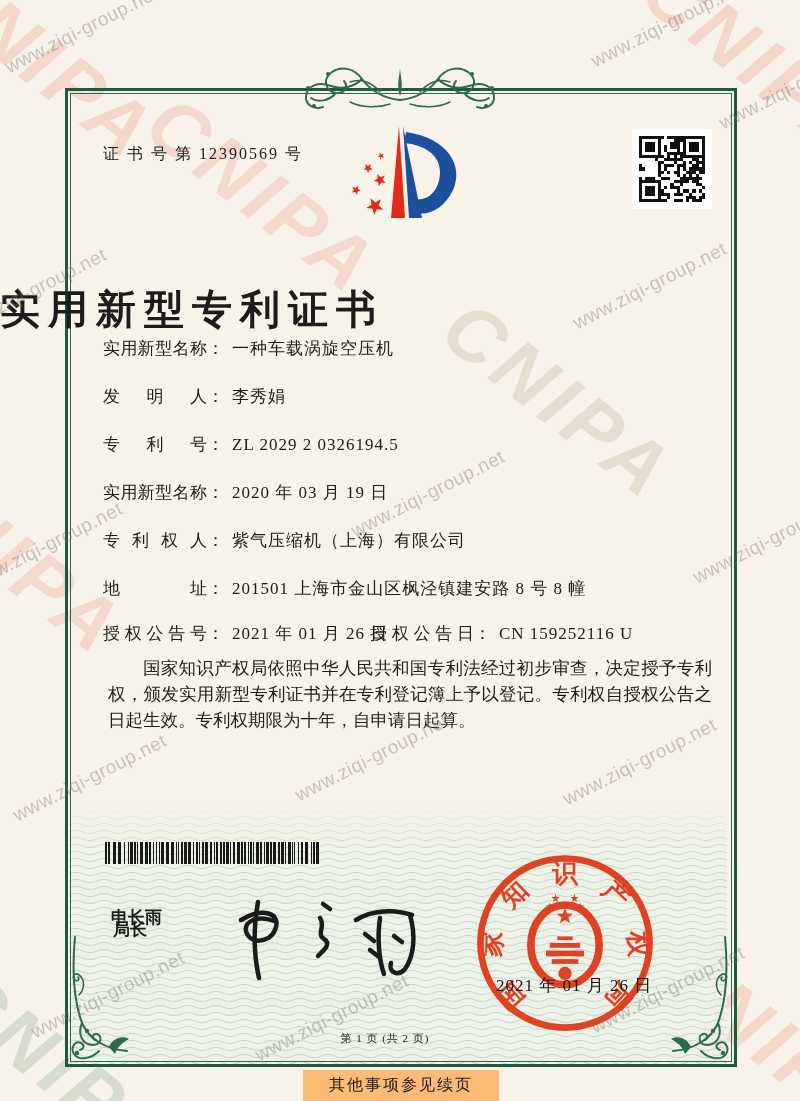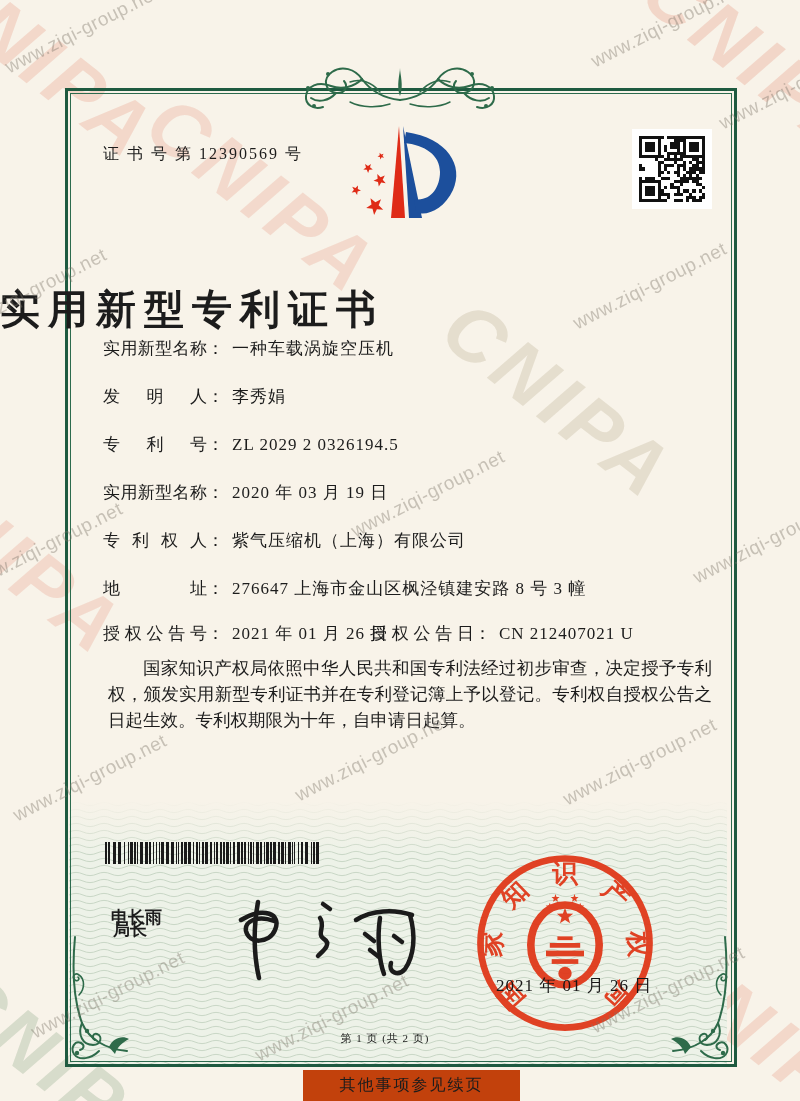--- a/index.html
+++ b/index.html
@@ -45,22 +45,22 @@
   
   .barcode{position:absolute; left:105px; top:842px; z-index:10;}
   .signer-title{position:absolute; left:113px; top:918px; font-size:17px; font-weight:bold; z-index:10;}
   .signer-name{position:absolute; left:111px; top:906px; font-size:17px; font-weight:bold; z-index:10;}
   .signature{position:absolute; left:222px; top:888px; z-index:10;}
   .seal{position:absolute; left:470px; top:848px; z-index:11; opacity:.93;}
   .seal-date{position:absolute; left:496px; top:974px; font-size:17px; letter-spacing:1px;
              color:#161616; z-index:12; white-space:nowrap;}
   .page-ind{position:absolute; left:0; top:1031px; width:770px; text-align:center;
             font-size:11px; z-index:10; letter-spacing:1px;}
-  .bottom-note{position:absolute; left:303px; top:1070px; width:217px; height:31px;
-               background:#c2410c; z-index:10; display:flex; align-items:center; justify-content:center;
+  .bottom-note{position:absolute; left:303px; top:1070px; width:196px; height:31px;
+               background:#fdba74; z-index:10; display:flex; align-items:center; justify-content:center;
                font-size:16px; letter-spacing:2px;}
   .ornament-top{position:absolute; left:250px; top:58px; z-index:4;}
   .corner{position:absolute; z-index:4;}
   .corner.bl{left:69px; top:935px;}
   .corner.br{right:69px; top:935px; transform:scaleX(-1);}
 </style>
 </head>
 <body>
 
 <div class="page">
@@ -334,26 +334,26 @@
   <div class="frow" style="top:433px">
     <span class="flabel">专利号</span><span class="fcolon">：</span><span class="fvalue">ZL 2029 2 0326194.5</span>
   </div>
   <div class="frow" style="top:481px">
     <span class="flabel">实用新型名称</span><span class="fcolon">：</span><span class="fvalue">2020 年 03 月 19 日</span>
   </div>
   <div class="frow" style="top:529px">
     <span class="flabel">专利权人</span><span class="fcolon">：</span><span class="fvalue">紫气压缩机（上海）有限公司</span>
   </div>
   <div class="frow" style="top:577px">
-    <span class="flabel">地址</span><span class="fcolon">：</span><span class="fvalue">276647 上海市金山区枫泾镇建安路 8 号 3 幢</span>
+    <span class="flabel">地址</span><span class="fcolon">：</span><span class="fvalue">201501 上海市金山区枫泾镇建安路 8 号 8 幢</span>
   </div>
   <div class="frow" style="top:622px">
     <span class="flabel">授权公告号</span><span class="fcolon">：</span><span class="fvalue">2021 年 01 月 26 日</span>
     <span class="grant2">
-      <span class="flabel">授权公告日</span><span class="fcolon">：</span><span class="fvalue">CN 212407021 U</span>
+      <span class="flabel">授权公告日</span><span class="fcolon">：</span><span class="fvalue">CN 159252116 U</span>
     </span>
   </div>
 
   <div class="bodytext">
     <p>国家知识产权局依照中华人民共和国专利法经过初步审查，决定授予专利权，颁发实用新型专利证书并在专利登记簿上予以登记。专利权自授权公告之日起生效。专利权期限为十年，自申请日起算。</p>
   </div>
 
   <svg class="barcode" id="barcode-svg" width="216" height="22">
       <rect x="0" y="0" width="2" height="22" fill="#1a1a1a"></rect>
       <rect x="3" y="0" width="2" height="22" fill="#1a1a1a"></rect>

